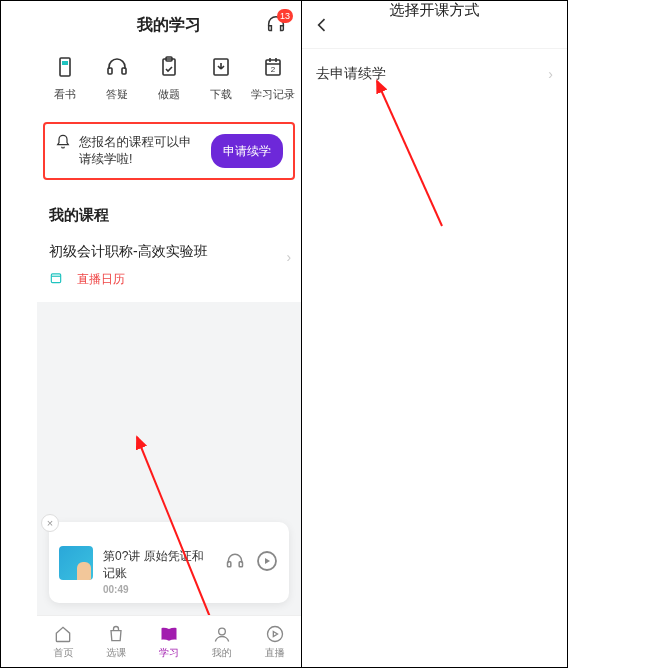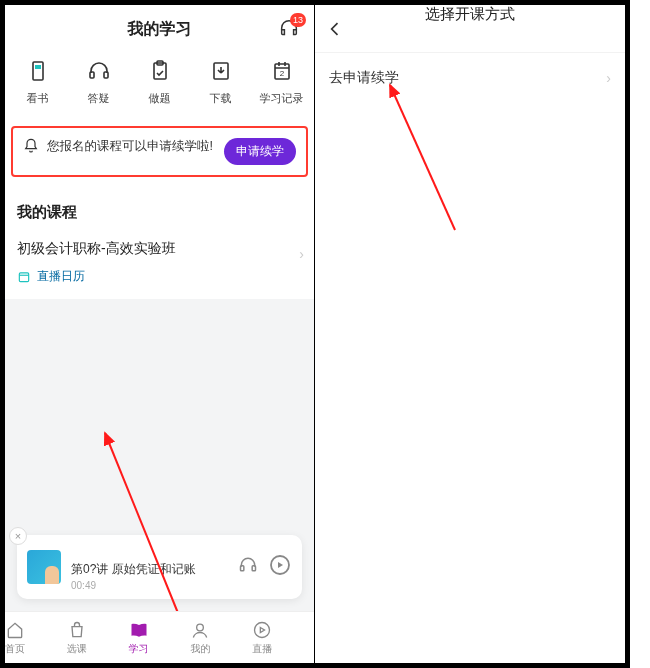--- a/index.html
+++ b/index.html
@@ -1,17 +1,17 @@
 <!DOCTYPE html>
 <html><head>
 <meta charset="utf-8">
 <style>
   * { box-sizing: border-box; margin: 0; padding: 0; }
   body { font-family: -apple-system, "Helvetica Neue", Arial, sans-serif; background: #fff; }
-  .wrap { display: flex; width: 630px; height: 668px; border: 5px solid #000000; }
+  .wrap { display: flex; width: 568px; height: 668px; border: 1px solid #000000; padding-left: 36px; }
   .pane { background: #fff; position: relative; }
   .pane-left { width: 325px; border-right: 1px solid #000; display: flex; flex-direction: column; }
   .pane-right { width: 325px; display: flex; flex-direction: column; }
 
   .header { display: flex; align-items: center; justify-content: center; height: 48px; position: relative; }
   .header .title { font-size: 16px; font-weight: 600; color: #222; }
   .header .notif { position: absolute; right: 14px; top: 12px; }
   .notif svg { display: block; }
   .notif .badge { position: absolute; top: -4px; right: -6px; background: #ff3b30; color: #fff; border-radius: 8px; font-size: 9px; min-width: 14px; height: 14px; line-height: 14px; text-align: right; padding: 0 3px; }
 
@@ -22,36 +22,36 @@
 
   .notice { margin: 8px 6px; border: 2px solid #ff3b30; border-radius: 4px; padding: 10px 10px; display: flex; gap: 8px; }
   .notice .bell { color: #333; }
   .notice .txt { flex: 1; font-size: 12.5px; color: #333; }
   .notice .btn { background: #6d28d9; color: #fff; border: none; border-radius: 14px; font-size: 12px; padding: 5px 12px; }
 
   .sec-title { font-size: 15px; font-weight: 600; color: #222; padding: 18px 12px 10px; }
 
   .course { padding: 8px 12px 14px; position: relative; }
   .course .cname { font-size: 14px; color: #222; font-weight: 500; }
-  .course .cal { display: flex; align-items: center; gap: 6px; margin-top: 10px; color: #0369a1; font-size: 12px; }
+  .course .cal { display: flex; align-items: flex-start; gap: 14px; margin-top: 10px; color: #ef4444; font-size: 12px; }
   .course .chev { position: absolute; right: 10px; top: 14px; color: #ccc; font-size: 14px; }
 
   .gray-fill { flex: 1; background: #f3f4f5; position: relative; }
 
   .player { position: absolute; left: 12px; right: 12px; bottom: 64px; background: #fff; border-radius: 10px; box-shadow: 0 2px 8px rgba(0,0,0,0.08); display: flex; align-items: center; padding: 8px 10px; gap: 10px; }
   .player .thumb { width: 34px; height: 34px; background: linear-gradient(135deg,#2aa7d9,#3bc1e0); border-radius: 4px; position: relative; overflow: hidden; }
   .player .thumb::after { content:""; position:absolute; right:2px; bottom:0; width:14px; height:18px; background:#f2c79a; border-radius:6px 6px 0 0; }
   .player .meta { flex: 1; margin-top: 18px; }
   .player .meta .t1 { font-size: 12px; color: #333; font-weight: 500; }
-  .player .meta .t2 { font-size: 10px; color: #aaa; margin-top: 2px; }
+  .player .meta .t2 { font-size: 10px; color: #aaa; margin-top: 2px; font-weight: bold; }
   .player .ctl { color: #888; }
   .player .close { position: absolute; left: -8px; top: -8px; width: 18px; height: 18px; border-radius: 50%; background: #fff; border:1px solid #ddd; color:#999; font-size:11px; line-height:16px; text-align:center; }
 
   .tabbar { position: absolute; left:0; right:0; bottom:0; height: 52px; background:#fff; border-top:1px solid #eee; display:flex; }
-  .tabbar .tab { flex:1; display:flex; flex-direction:column; align-items:flex-start; justify-content:center; gap:2px; color:#888; }
+  .tabbar .tab { flex:1; display:flex; flex-direction:column; align-items:center; justify-content:center; gap:2px; color:#888; }
   .tabbar .tab.active { color:#a21caf; }
   .tabbar .tab .tlbl { font-size: 10px; }
 
   .arrow { position:absolute; pointer-events:none; }
 
   .r-header { height: 48px; display: flex; align-items: flex-start; justify-content: center; position: relative; border-bottom: 1px solid #f2f2f2; }
   .r-header .back { position: absolute; left: 10px; top: 14px; color:#333; }
   .r-header .title { font-size: 15px; font-weight: 500; color:#222; }
 
   .r-item { display:flex; align-items:center; justify-content:space-between; padding: 16px 14px; color:#333; font-size: 14px; }

